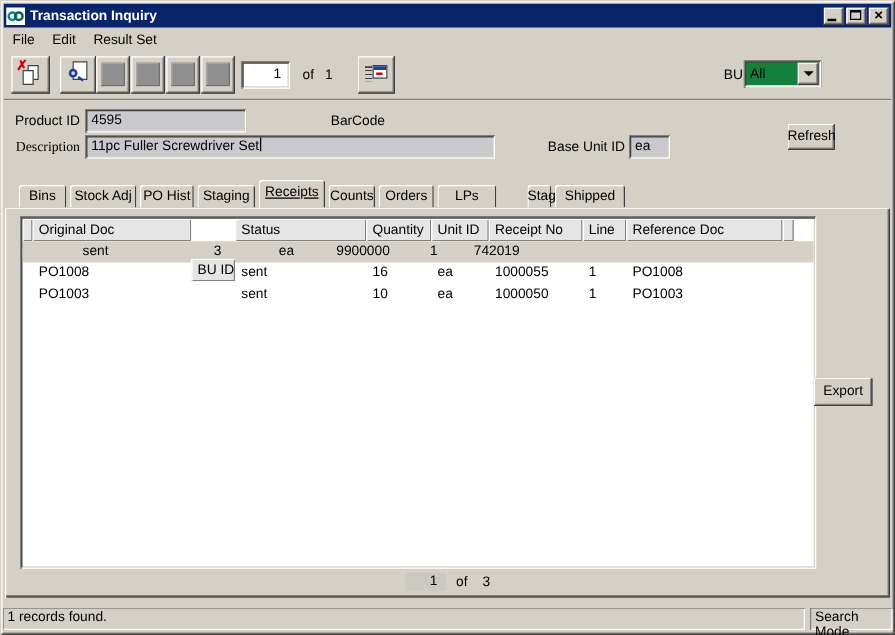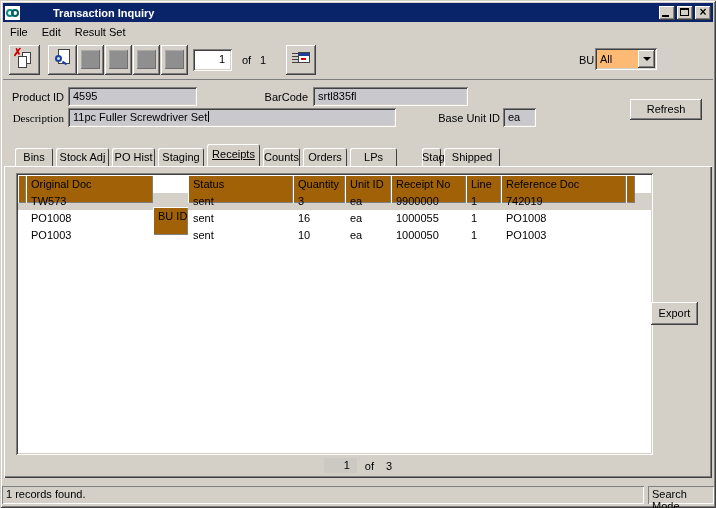--- a/index.html
+++ b/index.html
@@ -22,21 +22,21 @@
   .sunken1{ box-shadow: inset 1px 1px 0 #808080, inset -1px -1px 0 #ffffff; }
 
   
   .titlebar{ position:absolute; left:3px; top:3px; width:710px; height:19px;
     background:#0a246a; display:flex; align-items:center; padding:0 2px; }
   .app-icon{ width:15px; height:14px; background:#fff; position:relative; flex:0 0 auto; }
   .app-icon .ring{ position:absolute; width:8px; height:8px; border:2px solid #0e8a80; border-radius:50%; top:3px; }
   .app-icon .ring.r1{ left:1px; }
   .app-icon .ring.r2{ left:6px; border-color:#065f58; }
   .title-text{ color:#fff; font-weight:bold; padding-left:4px; flex:1 1 auto;
-    white-space:nowrap; overflow:hidden;margin-left:29px; }
+    white-space:nowrap; overflow:hidden; }
   .winbtns{ display:flex; gap:2px; }
   .winbtn{ width:16px; height:14px; position:relative; cursor:default; }
   .glyph-min{ position:absolute; left:3px; bottom:3px; width:7px; height:2px; background:#000; }
   .glyph-max{ position:absolute; left:3px; top:2px; width:9px; height:8px;
     border:1px solid #000; border-top-width:2px; }
   .glyph-close{ position:absolute; left:0; top:-1px; width:16px; text-align:center;
     font-weight:bold; font-size:12px; line-height:14px; }
 
   
   .menubar{ position:absolute; left:3px; top:22px; width:710px; height:19px;
@@ -69,55 +69,55 @@
   .icon-formwin .win{ position:absolute; left:7px; top:1px; width:12px; height:11px;
     background:#fff; border:1px solid #404040; }
   .icon-formwin .bar{ position:absolute; left:0; top:0; width:10px; height:3px; background:#1d3f9e; }
   .icon-formwin .dot{ position:absolute; left:2px; top:5px; width:5px; height:2px; background:#cc0000; }
 
   .rec-input{ position:absolute; left:190px; top:8px; width:39px; height:22px; background:#fff;
     text-align:right; padding:4px 7px 0 0; }
   .tb-label{ position:absolute; top:13px; }
 
   .bu-label{ position:absolute; left:576px; top:13px; }
-  .bu-select{ position:absolute; left:592px; top:7px; width:62px; height:22px; background:#fdba74; }
+  .bu-select{ position:absolute; left:592px; top:7px; width:62px; height:22px; background:#15803d; }
   .bu-select .val{ position:absolute; left:5px; top:5px; }
   .bu-select .arrowbtn{ position:absolute; right:2px; top:2px; width:17px; height:18px; }
   .arr-down{ position:absolute; left:5px; top:7px; width:0; height:0;
     border-left:4px solid transparent; border-right:4px solid transparent; border-top:4px solid #000; }
 
   
   .formarea{ position:absolute; left:3px; top:80px; width:710px; height:65px; }
   .flabel{ position:absolute; text-align:right; height:18px; line-height:18px; }
   .ffield{ position:absolute; height:19px; background:#c9c8cd; line-height:19px;
     padding-left:5px; white-space:nowrap; overflow:hidden; }
   .caret{ display:inline-block; width:1px; height:11px; background:#000; vertical-align:-1px; margin-left:1px; }
   .btn{ text-align:center; cursor:default; }
-  .refresh-btn{ position:absolute; left:627px; top:19px; width:72px; height:21px; line-height:21px; }
+  .refresh-btn{ position:absolute; left:627px; top:19px; width:38px; height:21px; line-height:21px; }
 
   
   .tabstrip{ position:absolute; left:3px; top:145px; width:710px; height:21px; padding-left:12px;
     display:flex; align-items:flex-end; }
   .tab{ height:18px; margin-right:3px; margin-top:3px; background:#d4d0c8;
     border-radius:2px 2px 0 0; text-align:center; line-height:18px; position:relative; z-index:1;
     box-shadow: inset 1px 1px 0 #ffffff, inset -1px 0 0 #404040; }
   .tab.active{ height:22px; line-height:20px; z-index:3; }
   .tab:nth-child(1){ width:38px; } .tab:nth-child(2){ width:53px; }
   .tab:nth-child(3){ width:43px; } .tab:nth-child(4){ width:46px; }
   .tab:nth-child(5){ width:53px;text-decoration:underline; } .tab:nth-child(6){ width:37px; }
   .tab:nth-child(7){ width:44px; } .tab:nth-child(8){ width:47px; }
   .tab:nth-child(9){ width:19px;margin-left:22px; } .tab:nth-child(10){ width:56px; }
 
   
   .panel{ position:absolute; left:4px; top:166px; width:708px; height:312px; background:#d4d0c8;
     box-shadow: inset 1px 1px 0 #ffffff, inset -1px -1px 0 #404040, inset -2px -2px 0 #808080; z-index:2; }
   .listarea{ position:absolute; left:12px; top:7px; width:637px; height:282px; background:#fff; }
   .grid{ position:absolute; left:2px; top:2px; right:2px; bottom:2px; overflow:hidden; }
   .ghead{ display:flex; height:18px; }
-  .hcell{ height:28px; line-height:18px; background:#a16207; padding-left:5px;
+  .hcell{ height:18px; line-height:18px; background:#e5e5e5; padding-left:5px;
     box-shadow: inset 1px 1px 0 #ffffff, inset -1px -1px 0 #808080;
     white-space:nowrap; overflow:hidden; flex:0 0 auto; }
   .grow{ display:flex; height:17px; line-height:17px; }
   .grow.selected{ background:#d5d1c9; }
   .gcell{ padding-left:5px; white-space:nowrap; overflow:hidden; flex:0 0 auto; }
   .cmargin{ width:8px; padding-left:0; }
   .cfiller{ width:9px; padding-left:0; }
   .c0{ width:127px; } .c1{ width:35px;margin-top:32px; } .c2{ width:105px; } .c3{ width:52px; }
   .c4{ width:46px; } .c5{ width:75px; } .c6{ width:35px; } .c7{ width:125px; }
 
@@ -213,21 +213,20 @@
         <div class="arr-down"></div>
       </div>
     </div>
   </div>
 
   <div class="formarea">
     <div class="flabel" style="left:5px;top:8px;width:56px;">Product ID</div>
     <div class="ffield sunken" style="left:65px;top:7px;width:129px;">4595</div>
 
     <div class="flabel" style="left:250px;top:8px;width:55px;">BarCode</div>
-    <div class="ffield sunken" style="left:310px;top:7px;width:155px;">srtl835fl</div>
 
     <div class="flabel" style="left:5px;top:29px;width:56px;font-family:Liberation Serif, serif;">Description</div>
     <div class="ffield sunken" style="left:65px;top:28px;width:328px;"><span>11pc Fuller Screwdriver Set</span><span class="caret"></span></div>
 
     <div class="flabel" style="left:435px;top:29px;width:62px;">Base Unit ID</div>
     <div class="ffield sunken" style="left:500px;top:28px;width:33px;">ea</div>
 
     <div class="btn raised refresh-btn">Refresh</div>
   </div>
 
@@ -255,21 +254,20 @@
             <div class="hcell c3">Quantity</div>
             <div class="hcell c4">Unit ID</div>
             <div class="hcell c5">Receipt No</div>
             <div class="hcell c6">Line</div>
             <div class="hcell c7">Reference Doc</div>
             <div class="hcell cfiller"></div>
           </div>
         <div>
             <div class="grow selected">
               <span class="gcell cmargin"></span>
-              <span class="gcell c0">TW573</span>
               <span class="gcell c1"></span>
               <span class="gcell c2">sent</span>
               <span class="gcell c3">3</span>
               <span class="gcell c4">ea</span>
               <span class="gcell c5">9900000</span>
               <span class="gcell c6">1</span>
               <span class="gcell c7">742019</span>
             </div>
             <div class="grow">
               <span class="gcell cmargin"></span>

